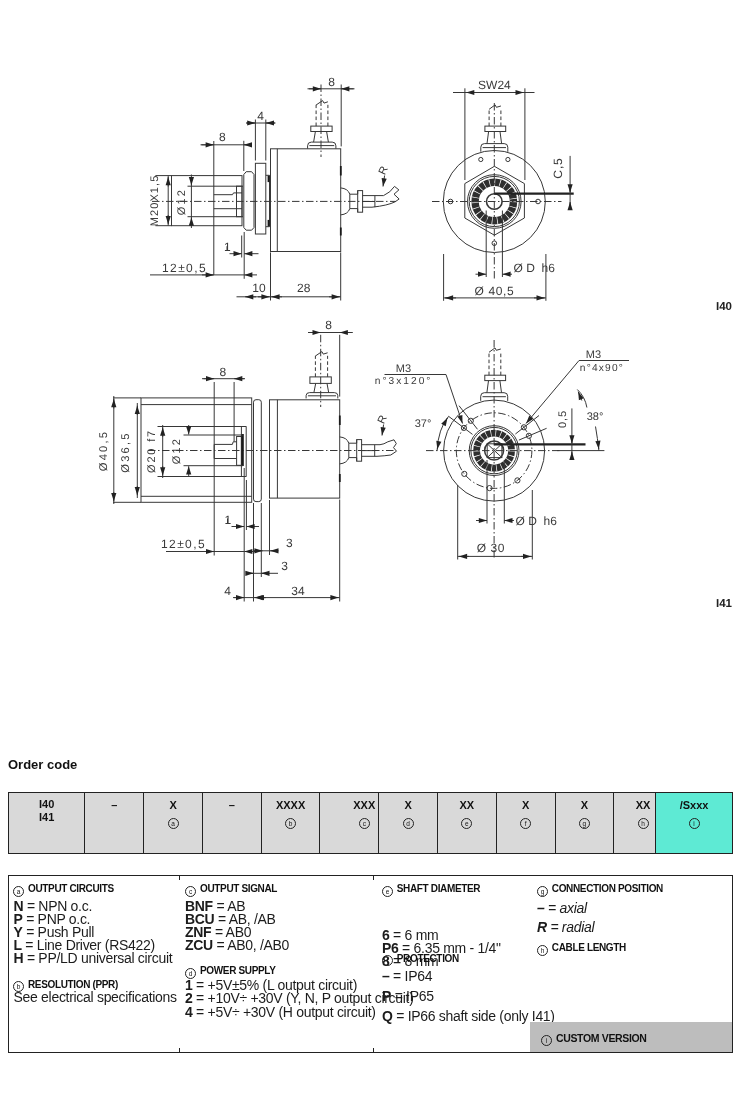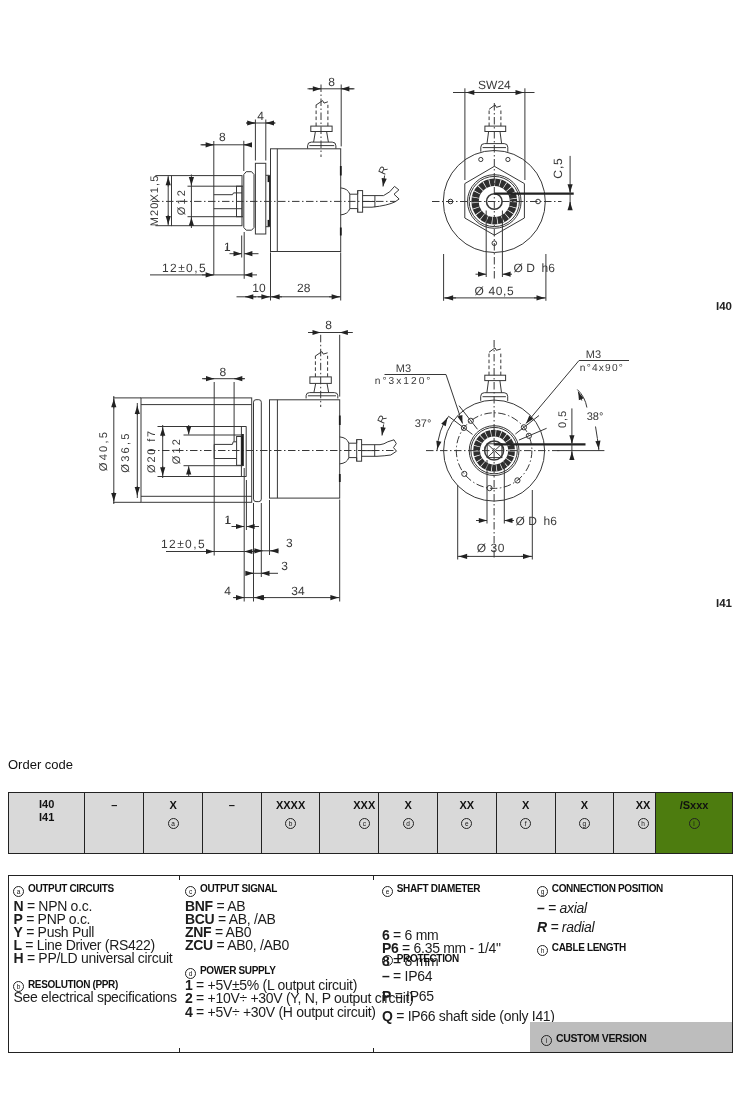--- a/index.html
+++ b/index.html
@@ -1,18 +1,18 @@
 <!DOCTYPE html>
 <html><head>
 <meta charset="utf-8">
 <style>
 html,body{margin:0;padding:0;background:#fff;}
 body{width:750px;height:1118px;position:relative;font-family:"Liberation Sans",sans-serif;overflow:hidden;}
 .abs{position:absolute;}
-#ordertitle{left:8px;top:756.5px;font-size:13px;font-weight:normal;color:#111;letter-spacing:0;}
+#ordertitle{left:8px;top:756.5px;font-size:13px;font-weight:bold;color:#111;letter-spacing:0;}
 #octable{left:8px;top:792px;width:725px;height:62px;border:1.6px solid #222;box-sizing:border-box;background:#d9d9d9;}
 .occell{position:absolute;top:0;height:100%;border-left:1.5px solid #222;box-sizing:border-box;text-align:center;color:#111;}
 .occell.first{border-left:none;}
 .ocx{font-size:11px;font-weight:bold;margin-top:6px;line-height:13px;}
 .letcirc{display:inline-block;width:9px;height:9px;border:1px solid #222;border-radius:50%;font-size:6.5px;line-height:9px;font-weight:normal;text-align:center;margin-top:3px;color:#111;}
 #legendbox{left:8px;top:875px;width:725px;height:177.5px;border:1.7px solid #222;box-sizing:border-box;background:#fff;}
 .lg{position:absolute;color:#1c1c1c;font-size:14px;white-space:nowrap;line-height:12.9px;letter-spacing:-0.3px;}
 .lg b{font-weight:bold;}
 .lghead{font-weight:bold;font-size:10px;color:#111;white-space:nowrap;position:absolute;letter-spacing:-0.35px;}
 .lghead .letcirc{margin:0 4px 0 0;vertical-align:-1.5px;}
@@ -332,21 +332,21 @@
   <div class="occell" style="left:192.9px;width:58.76px;">
       <div class="ocx">–</div>
     </div>
   <div class="occell" style="left:251.7px;width:58.76px;"><div class="ocx">XXXX</div><span class="letcirc">b</span></div>
   <div class="occell" style="left:310.4px;width:58.76px;padding-left:30px;"><div class="ocx">XXX</div><span class="letcirc">c</span></div>
   <div class="occell" style="left:369.2px;width:58.76px;"><div class="ocx">X</div><span class="letcirc">d</span></div>
   <div class="occell" style="left:428.0px;width:58.76px;"><div class="ocx">XX</div><span class="letcirc">e</span></div>
   <div class="occell" style="left:486.7px;width:58.76px;"><div class="ocx">X</div><span class="letcirc">f</span></div>
   <div class="occell" style="left:545.5px;width:58.76px;"><div class="ocx">X</div><span class="letcirc">g</span></div>
   <div class="occell" style="left:604.2px;width:58.76px;"><div class="ocx">XX</div><span class="letcirc">h</span></div>
-  <div class="occell" style="left:646px;right:0;background:#4d7c0f;"><div class="ocx">/Sxxx</div><span class="letcirc">i</span></div>
+  <div class="occell" style="left:646px;right:0;background:#5eead4;"><div class="ocx">/Sxxx</div><span class="letcirc">i</span></div>
 </div>
 <div class="abs" id="legendbox">
   <div style="position:absolute;left:169.5px;top:0;width:1.5px;height:4px;background:#222;"></div>
   <div style="position:absolute;left:363.5px;top:0;width:1.5px;height:4px;background:#222;"></div>
   <div style="position:absolute;left:169.5px;bottom:0;width:1.5px;height:4px;background:#222;"></div>
   <div style="position:absolute;left:363.5px;bottom:0;width:1.5px;height:4px;background:#222;"></div>
   <div class="lghead" style="left:4px;top:7.4px;"><span class="letcirc">a</span>OUTPUT CIRCUITS</div>
   <div class="lg" style="left:4.5px;top:24px;"><b>N</b> = NPN o.c.<br><b>P</b> = PNP o.c.<br><b>Y</b> = Push Pull<br><b>L</b> = Line Driver (RS422)<br><b>H</b> = PP/LD universal circuit</div>
   <div class="lghead" style="left:4px;top:102.6px;"><span class="letcirc">b</span>RESOLUTION (PPR)</div>
   <div class="lg" style="left:4.5px;top:115.4px;">See electrical specifications</div>

